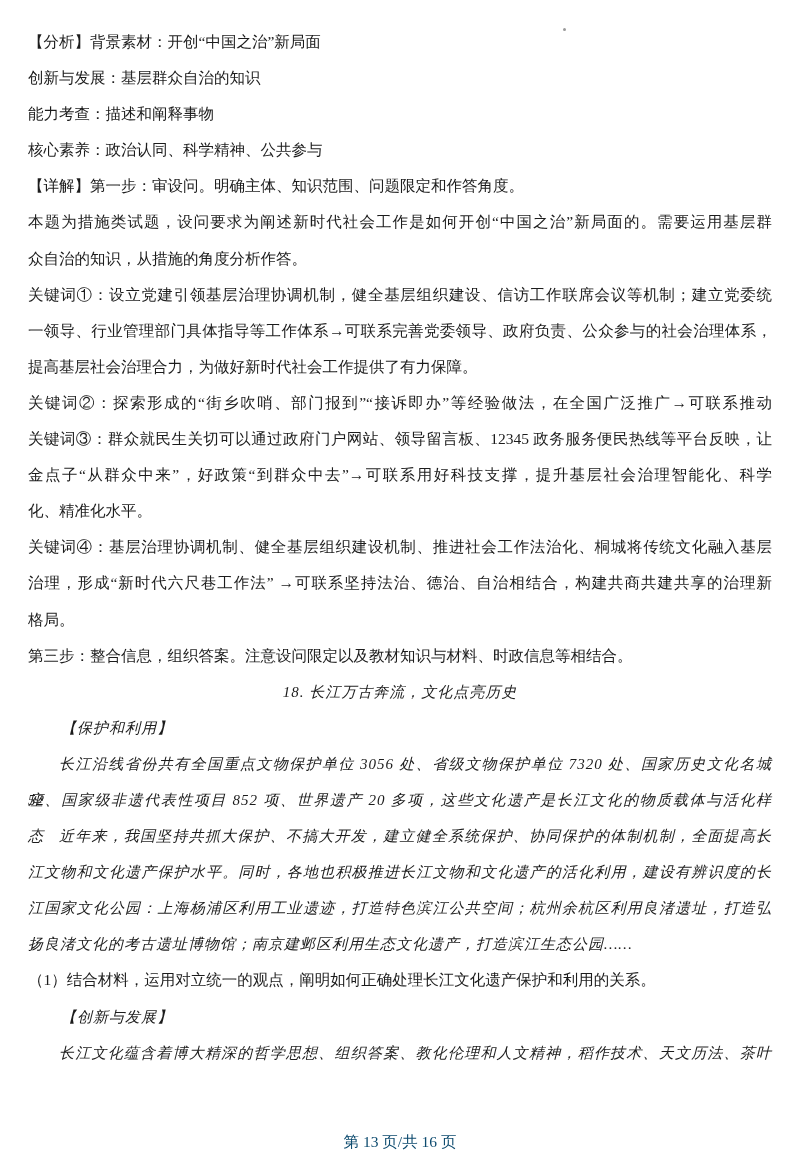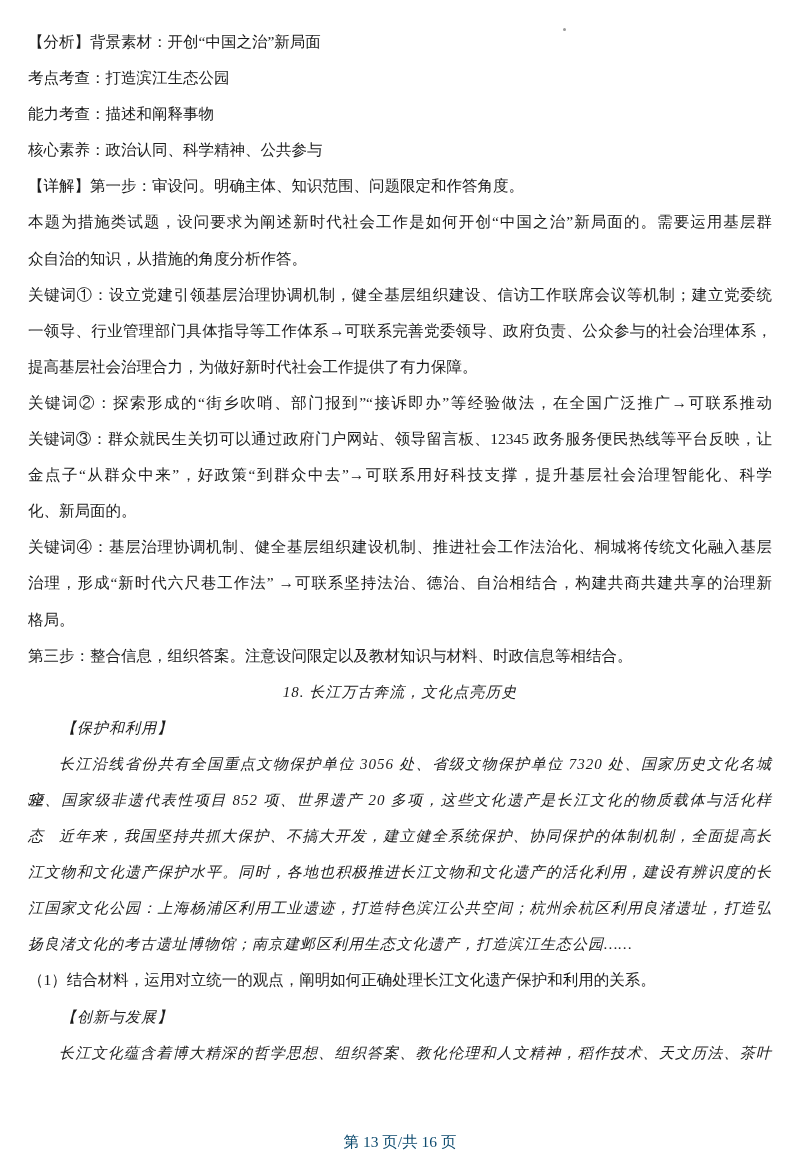--- a/index.html
+++ b/index.html
@@ -67,33 +67,33 @@
 </style>
 </head>
 <body>
 
 <div class="page">
   <div class="speck"></div>
 
   <div class="content">
 
     <div class="ln">【分析】背景素材：开创“中国之治”新局面</div>
-    <div class="ln">考点考查：打造滨江生态公园</div>
+    <div class="ln">创新与发展：基层群众自治的知识</div>
     <div class="ln">能力考查：描述和阐释事物</div>
     <div class="ln">核心素养：政治认同、科学精神、公共参与</div>
     <div class="ln">【详解】第一步：审设问。明确主体、知识范围、问题限定和作答角度。</div>
     <div class="ln fill">本题为措施类试题，设问要求为阐述新时代社会工作是如何开创“中国之治”新局面的。需要运用基层群</div>
     <div class="ln">众自治的知识，从措施的角度分析作答。</div>
     <div class="ln fill">关键词①：设立党建引领基层治理协调机制，健全基层组织建设、信访工作联席会议等机制；建立党委统</div>
     <div class="ln fill">一领导、行业管理部门具体指导等工作体系→可联系完善党委领导、政府负责、公众参与的社会治理体系，</div>
     <div class="ln">提高基层社会治理合力，为做好新时代社会工作提供了有力保障。</div>
     <div class="ln fill">关键词②：探索形成的“街乡吹哨、部门报到”“接诉即办”等经验做法，在全国广泛推广→可联系推动</div>
     <div class="ln fill">关键词③：群众就民生关切可以通过政府门户网站、领导留言板、12345 政务服务便民热线等平台反映，让</div>
     <div class="ln fill">金点子“从群众中来”，好政策“到群众中去”→可联系用好科技支撑，提升基层社会治理智能化、科学</div>
-    <div class="ln">化、新局面的。</div>
+    <div class="ln">化、精准化水平。</div>
     <div class="ln fill">关键词④：基层治理协调机制、健全基层组织建设机制、推进社会工作法治化、桐城将传统文化融入基层</div>
     <div class="ln fill">治理，形成“新时代六尺巷工作法” →可联系坚持法治、德治、自治相结合，构建共商共建共享的治理新</div>
     <div class="ln">格局。</div>
     <div class="ln">第三步：整合信息，组织答案。注意设问限定以及教材知识与材料、时政信息等相结合。</div>
 
     <div class="ln kai center">18. 长江万古奔流，文化点亮历史</div>
     <div class="ln kai indlabel">【保护和利用】</div>
     <div class="ln kai fill ind2">长江沿线省份共有全国重点文物保护单位 3056 处、省级文物保护单位 7320 处、国家历史文化名城 52</div>
     <div class="ln kai fill">座、国家级非遗代表性项目 852 项、世界遗产 20 多项，这些文化遗产是长江文化的物质载体与活化样态。</div>
     <div class="ln kai fill ind2">近年来，我国坚持共抓大保护、不搞大开发，建立健全系统保护、协同保护的体制机制，全面提高长</div>

